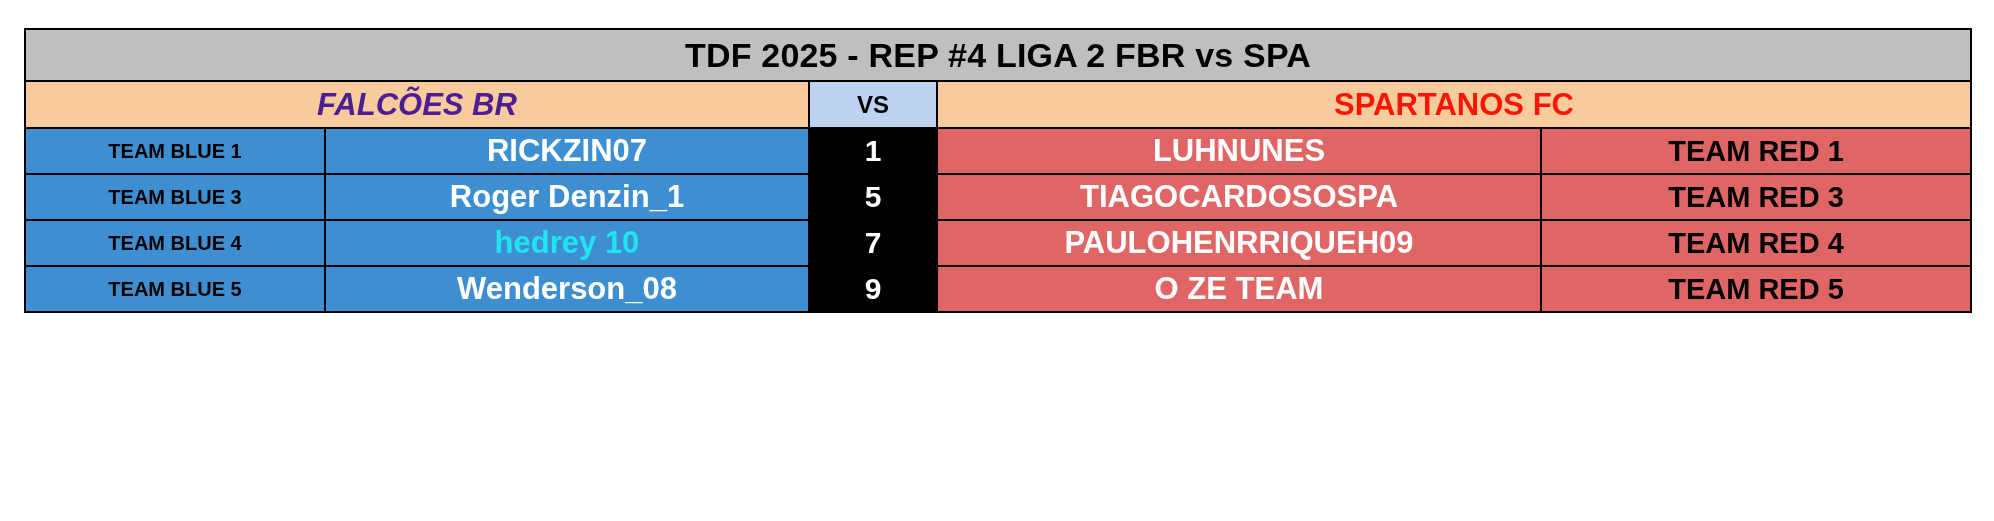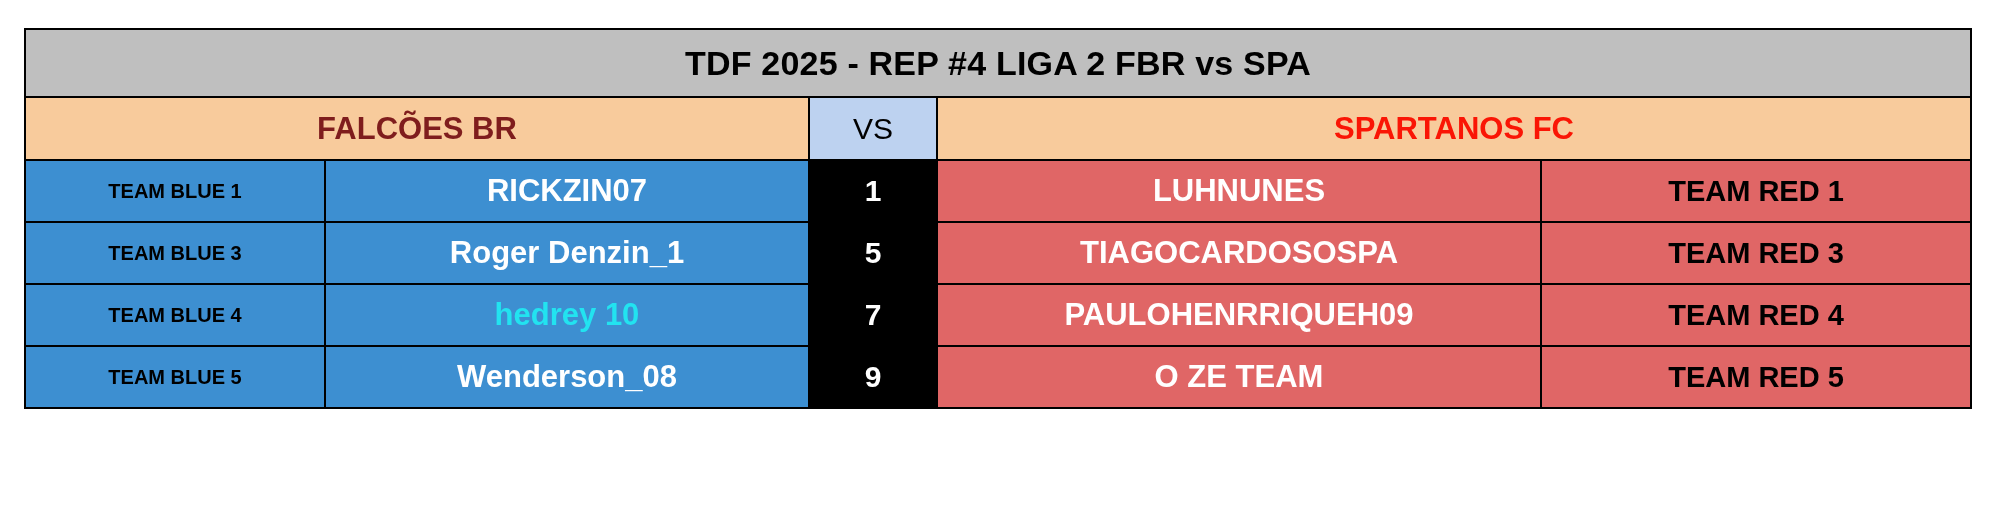--- a/index.html
+++ b/index.html
@@ -23,21 +23,21 @@
   }
 
   table.match {
     border-collapse: collapse;
     table-layout: fixed;
     width: 1946px;
   }
 
   table.match td {
     border: 2px solid #000000;
-    padding: 8px;
+    padding: 0;
     margin: 0;
     text-align: center;
     vertical-align: middle;
     white-space: nowrap;
     overflow: hidden;
   }
 
   
   .title-cell {
     background: #bfbfbf;
@@ -48,27 +48,27 @@
     letter-spacing: 0.2px;
   }
 
   
   .teamname-cell {
     background: #f8cb9c;
     font-size: 31px;
     font-weight: bold;
     height: 45px;
   }
-  .teamname-left  { color: #7f1d1d; }
+  .teamname-left  { color: #4c1d95; font-style: italic; }
   .teamname-right { color: #fa1505; }
   .vs-cell {
     background: #bdd2f0;
     color: #000000;
-    font-size: 30px;
-    font-weight: normal;
+    font-size: 24px;
+    font-weight: bold;
     height: 45px;
   }
 
   
   .colhead-cell {
     background: #000000;
     color: #ffffff;
     font-size: 30px;
     font-weight: bold;
     height: 44px;

